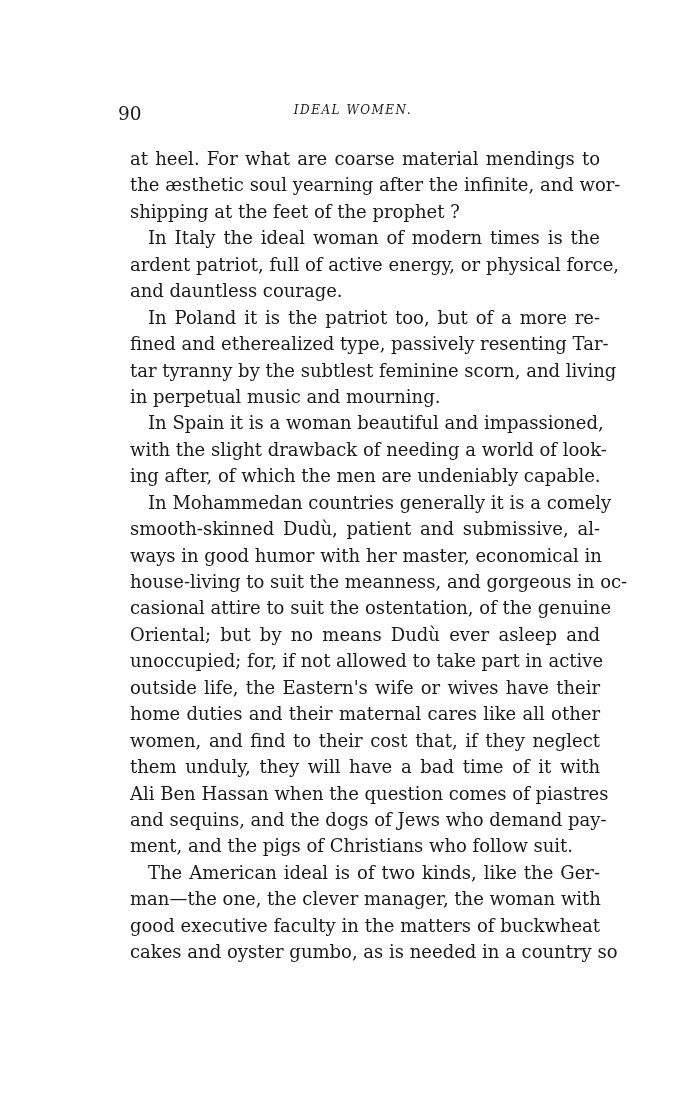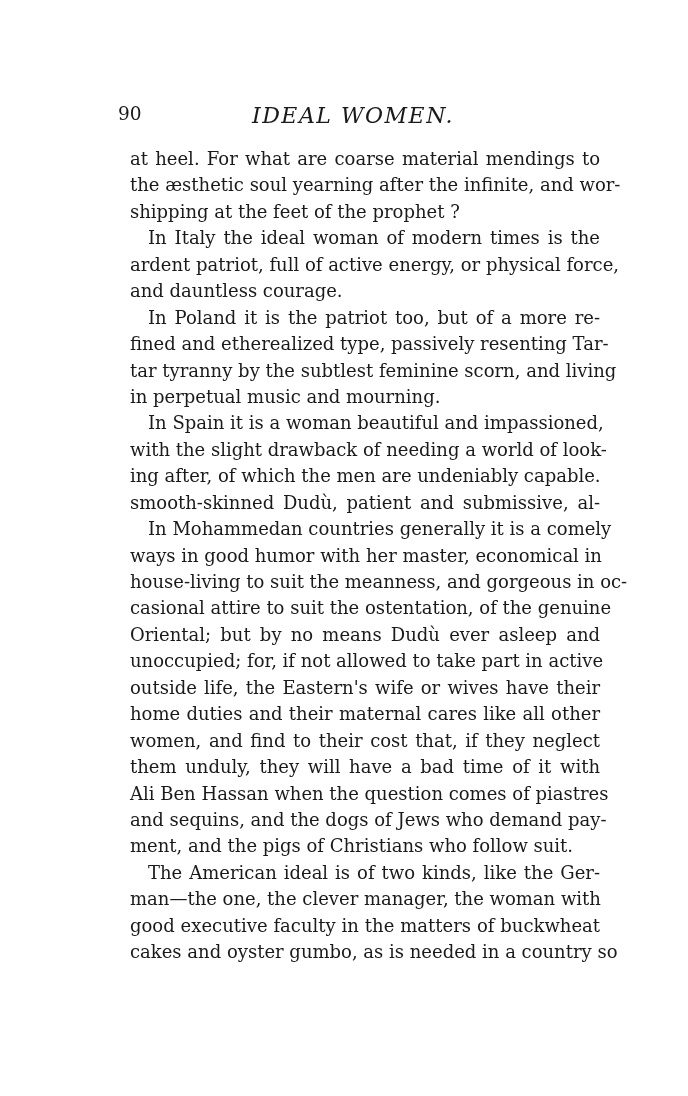--- a/index.html
+++ b/index.html
@@ -10,21 +10,21 @@
     font-family: "DejaVu Serif", "Liberation Serif", serif;
     padding-left: 19px;
   }
   .running-head {
     position: absolute; left: 118px; top: 103px; width: 470px; height: 28px;
     font-size: 18.5px;
   }
   .page-number { position: absolute; left: 0; top: 0; }
   .running-title {
     position: absolute; left: 0; right: 0; top: 0; text-align: center;
-    font-style: italic; letter-spacing: 1.5px; font-size: 22px;
+    font-style: italic; letter-spacing: 1.5px; font-size: 12px;
   }
   .body-text {
     position: absolute; left: 118px; top: 146px; width: 470px;
     font-size: 18px; line-height: 26.45px; margin-left: 12px;
   }
   .line {
     display: block; white-space: nowrap; text-align: justify; text-align-last: justify;
     height: 26.45px; overflow: visible;
   }
   .line.last { text-align-last: left; }
@@ -45,22 +45,22 @@
       <span class="line indent">In Italy the ideal woman of modern times is the</span>
       <span class="line">ardent patriot, full of active energy, or physical force,</span>
       <span class="line last">and dauntless courage.</span>
       <span class="line indent">In Poland it is the patriot too, but of a more re-</span>
       <span class="line">fined and etherealized type, passively resenting Tar-</span>
       <span class="line">tar tyranny by the subtlest feminine scorn, and living</span>
       <span class="line last">in perpetual music and mourning.</span>
       <span class="line indent">In Spain it is a woman beautiful and impassioned,</span>
       <span class="line">with the slight drawback of needing a world of look-</span>
       <span class="line last">ing after, of which the men are undeniably capable.</span>
+      <span class="line indent">In Mohammedan countries generally it is a comely</span>
       <span class="line">smooth-skinned Dudù, patient and submissive, al-</span>
-      <span class="line indent">In Mohammedan countries generally it is a comely</span>
       <span class="line">ways in good humor with her master, economical in</span>
       <span class="line">house-living to suit the meanness, and gorgeous in oc-</span>
       <span class="line">casional attire to suit the ostentation, of the genuine</span>
       <span class="line">Oriental; but by no means Dudù ever asleep and</span>
       <span class="line">unoccupied; for, if not allowed to take part in active</span>
       <span class="line">outside life, the Eastern's wife or wives have their</span>
       <span class="line">home duties and their maternal cares like all other</span>
       <span class="line">women, and find to their cost that, if they neglect</span>
       <span class="line">them unduly, they will have a bad time of it with</span>
       <span class="line">Ali Ben Hassan when the question comes of piastres</span>

